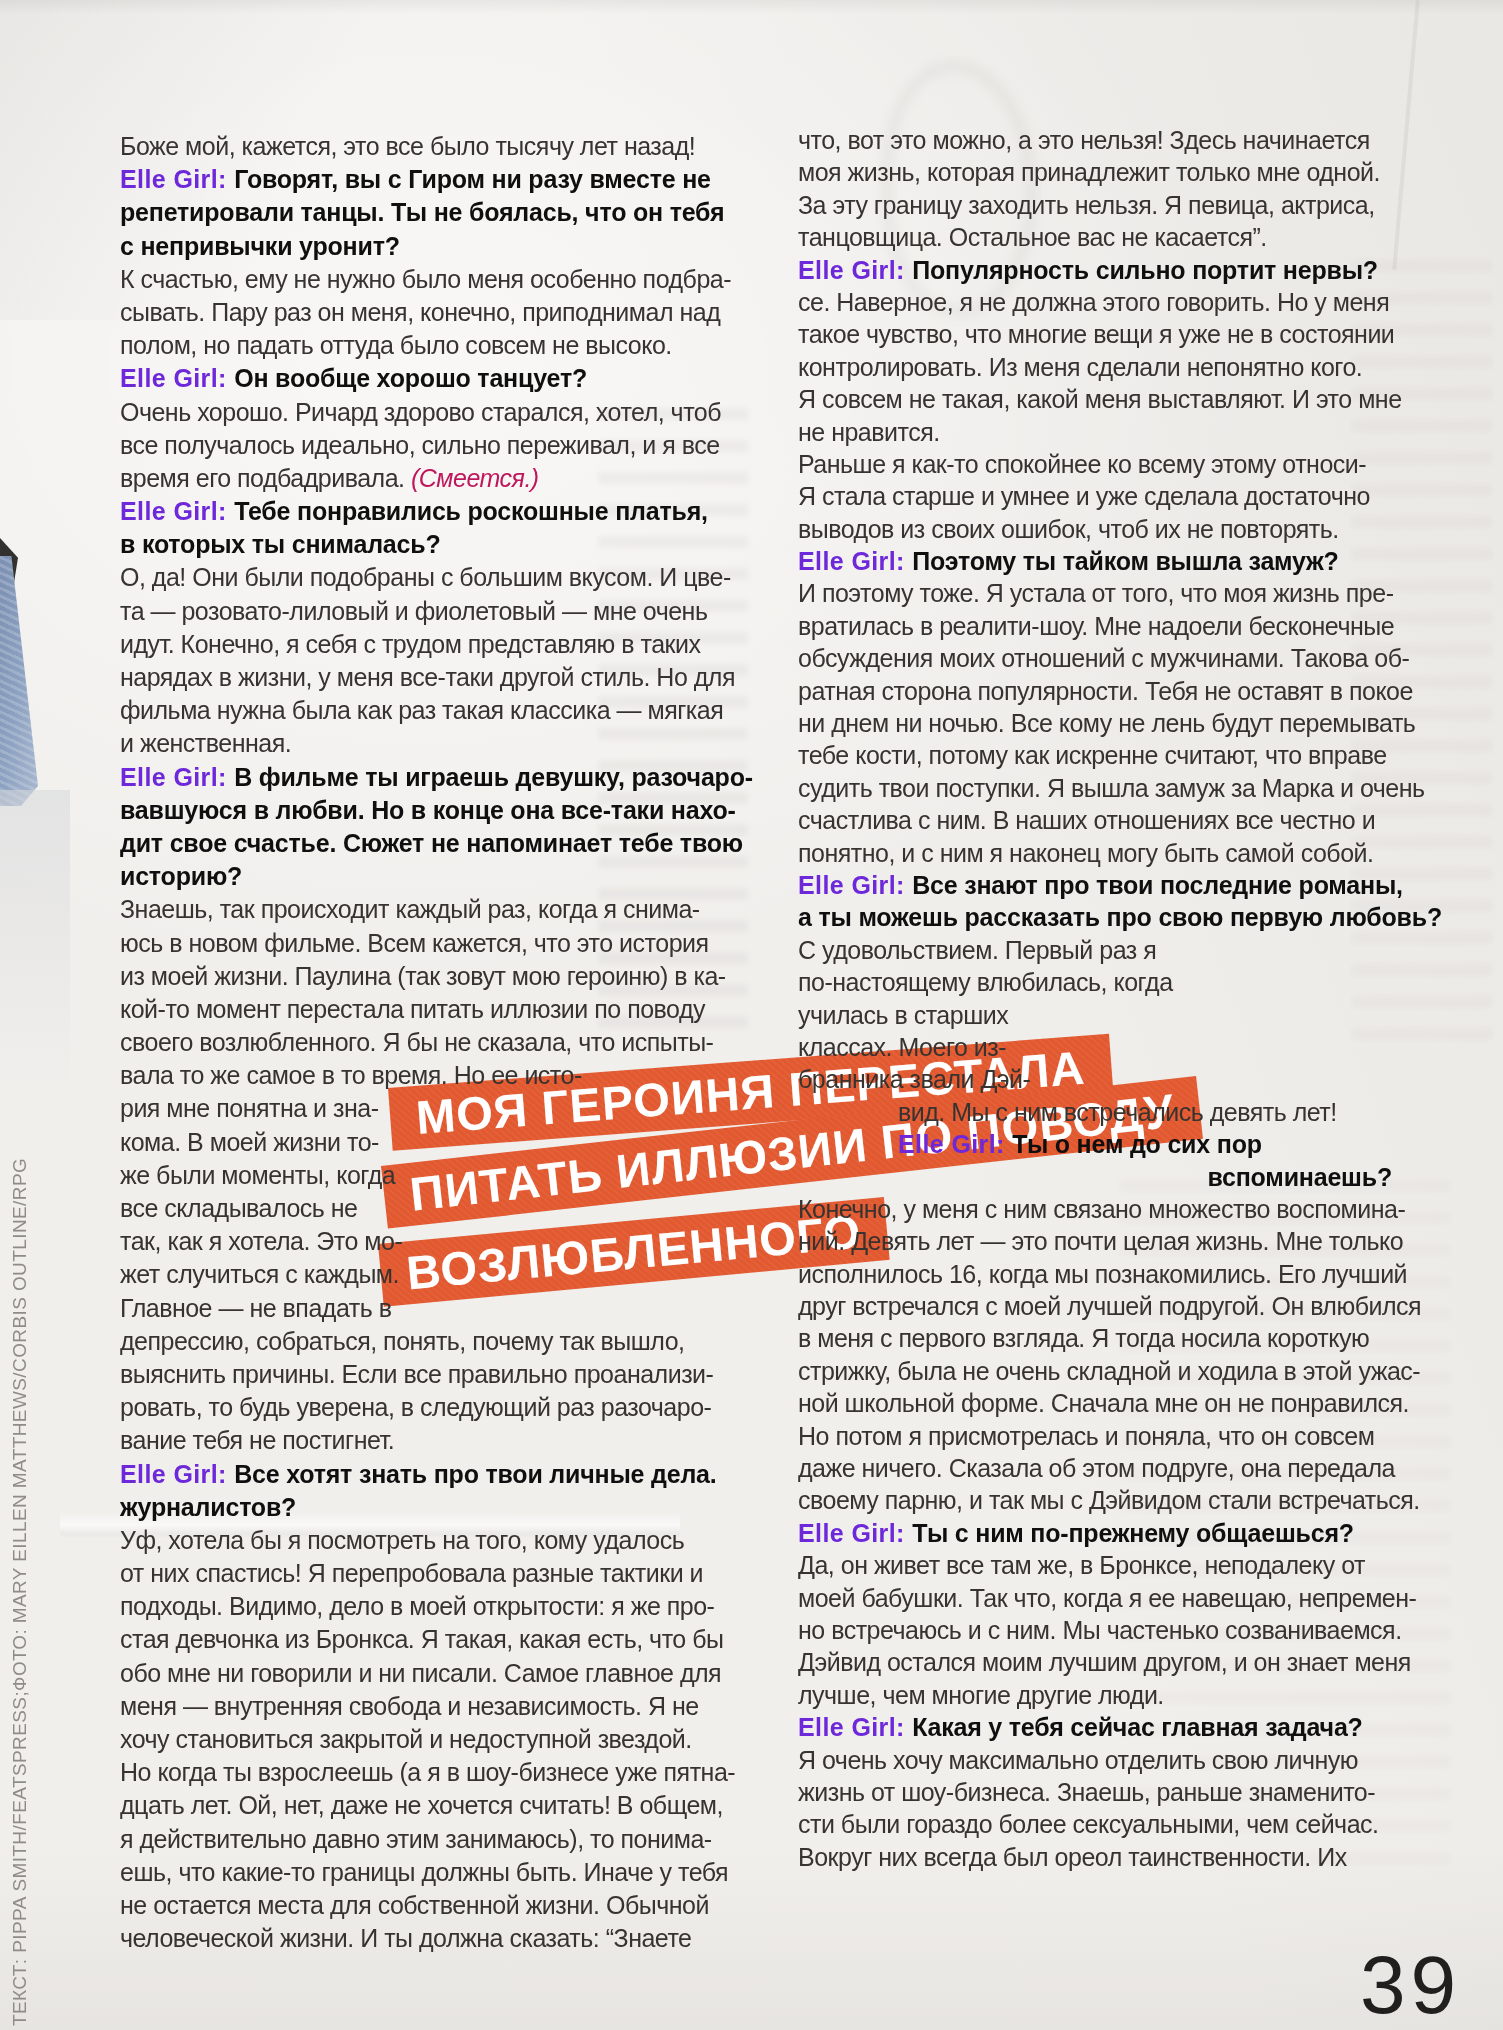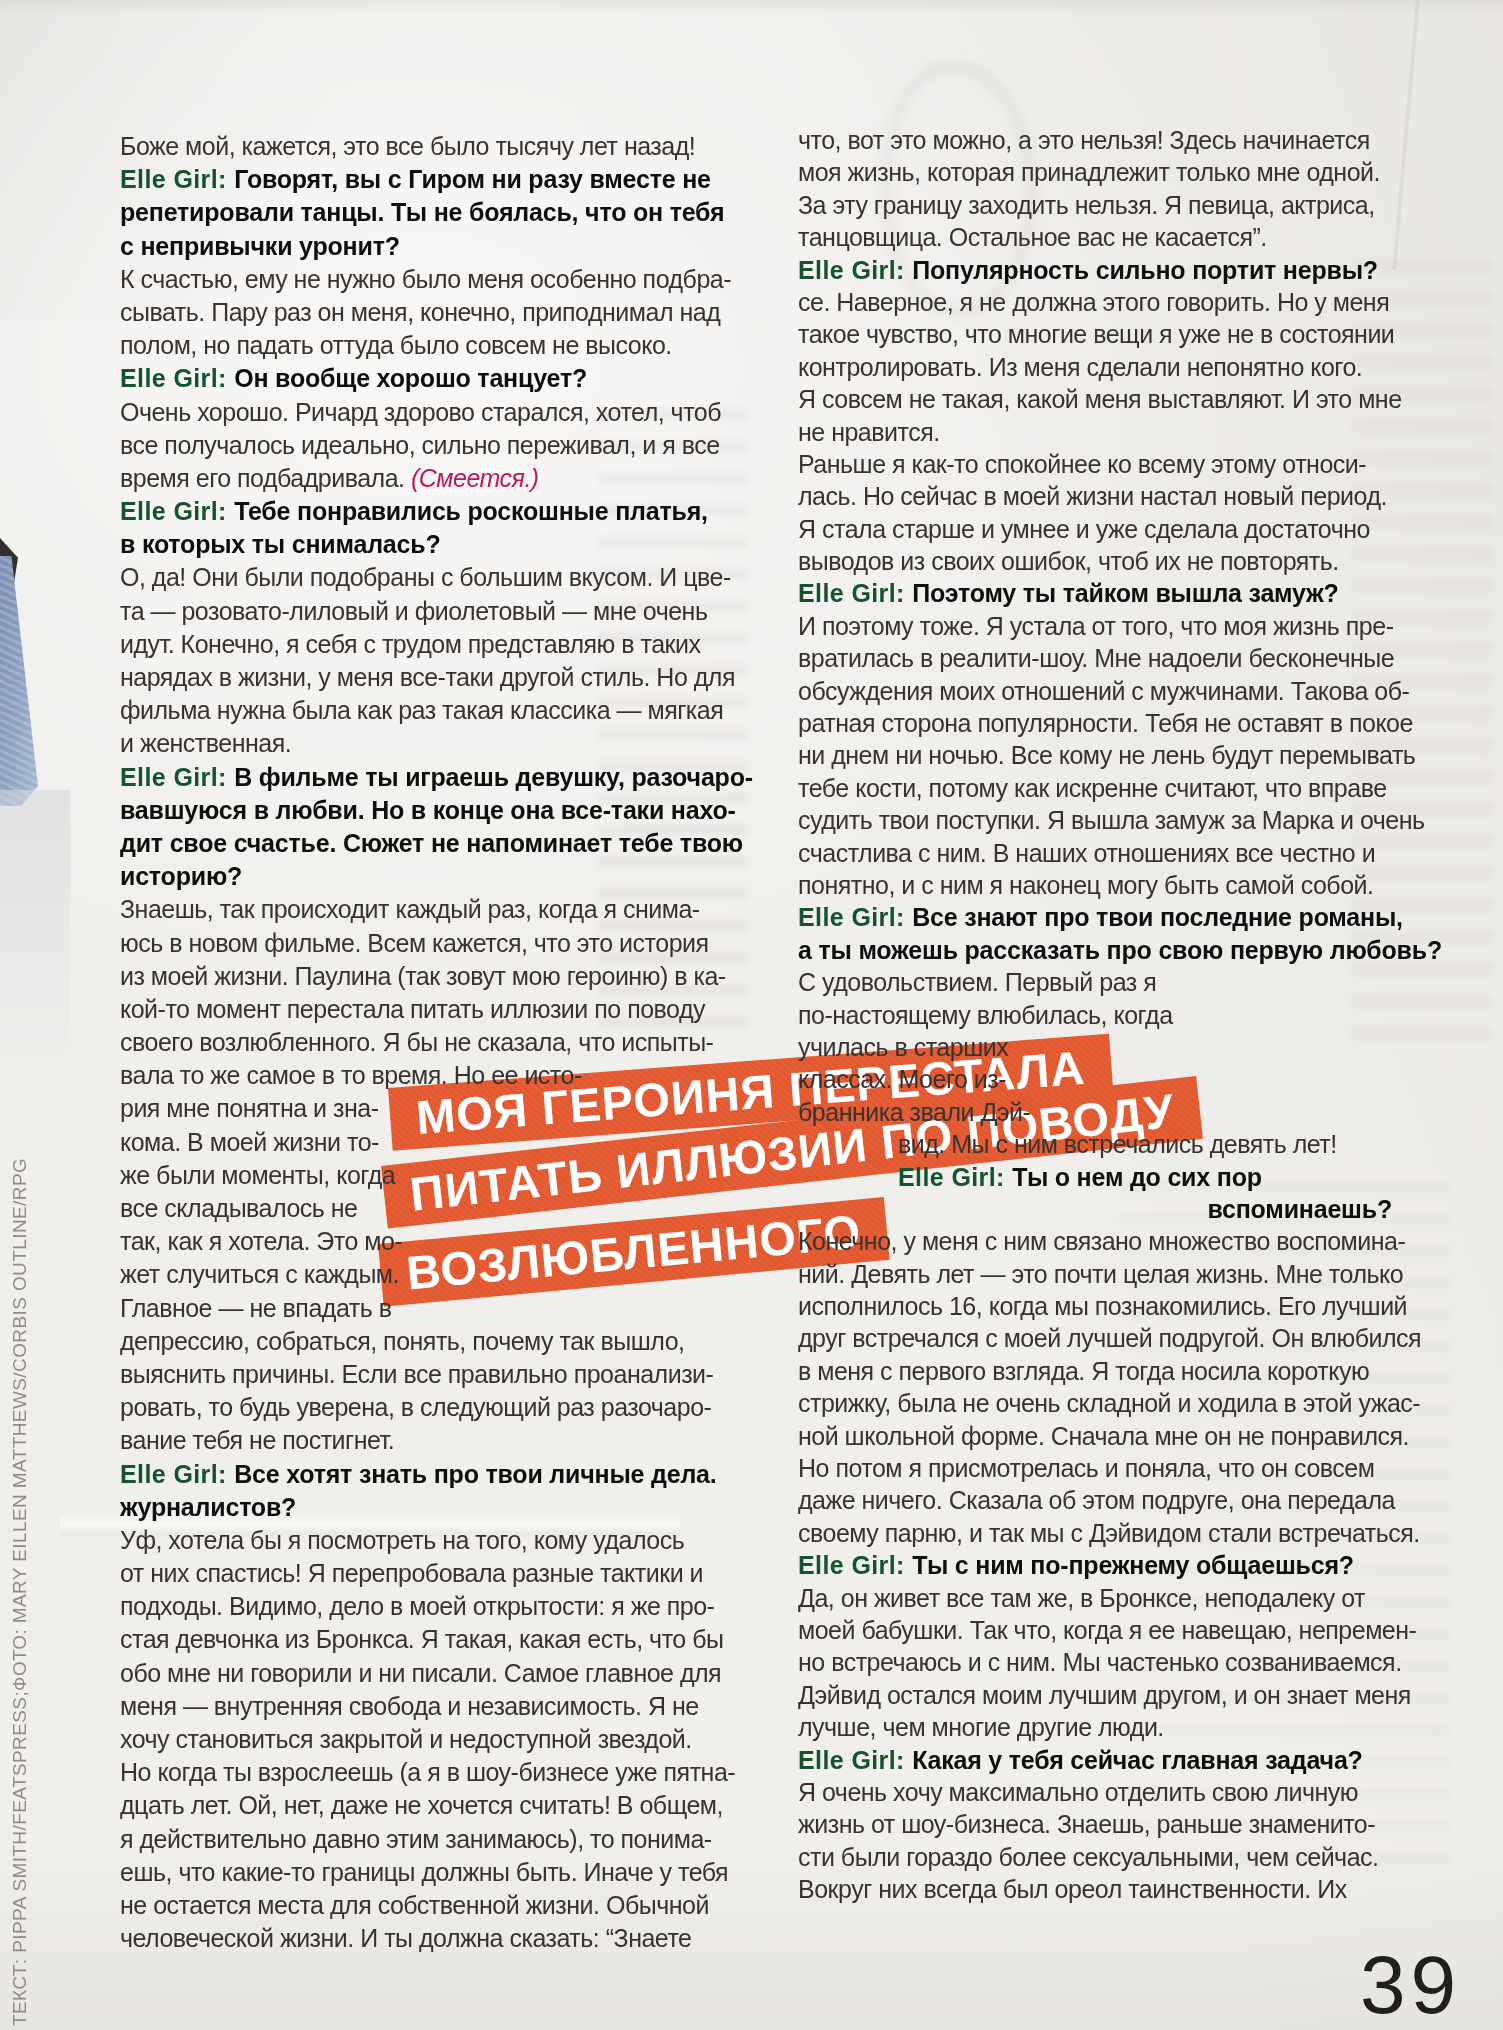--- a/index.html
+++ b/index.html
@@ -43,21 +43,21 @@
   .col{position:absolute;z-index:2;font-size:25px;letter-spacing:-0.5px;color:#363330;margin-left:45px;}
   #col-left{left:75px;top:130px;width:600px;}
   #col-right{left:753px;top:124px;width:594px;}
   .line{white-space:nowrap;}
   #col-left .line{height:33.2px;line-height:33.2px;}
   #col-right .line{height:32.4px;line-height:32.4px;}
   .line.ra{}
   .n{color:#363330;}
   .i{color:#be185d;font-style:italic;}
   .q{font-weight:700;color:#0f0f0f;letter-spacing:-0.2px;}
-  .lab{font-weight:800;color:#14532d;letter-spacing:.4px;}
+  .lab{font-weight:800;color:#6d28d9;letter-spacing:.4px;}
 
   
   .strip{position:absolute;z-index:1;transform-origin:0 0;
     background:
       repeating-linear-gradient(45deg, rgba(255,255,255,.05) 0 2px, rgba(0,0,0,0) 2px 5px),
       #e2582f;
     color:#ffffff;font-weight:800;font-size:47px;line-height:1;
     letter-spacing:1px;padding:8px 26px;white-space:nowrap;
     text-shadow:0 0 1px rgba(255,255,255,.25);}
   .s1{left:388px;top:1088px;transform:rotate(-4.3deg);}
@@ -148,21 +148,20 @@
     <div class="line"><span class="n">моя жизнь, которая принадлежит только мне одной.</span></div>
     <div class="line"><span class="n">За эту границу заходить нельзя. Я певица, актриса,</span></div>
     <div class="line"><span class="n">танцовщица. Остальное вас не касается”.</span></div>
     <div class="line"><span class="lab">Elle Girl: </span><span class="q">Популярность сильно портит нервы?</span></div>
     <div class="line"><span class="n">се. Наверное, я не должна этого говорить. Но у меня</span></div>
     <div class="line"><span class="n">такое чувство, что многие вещи я уже не в состоянии</span></div>
     <div class="line"><span class="n">контролировать. Из меня сделали непонятно кого.</span></div>
     <div class="line"><span class="n">Я совсем не такая, какой меня выставляют. И это мне</span></div>
     <div class="line"><span class="n">не нравится.</span></div>
     <div class="line"><span class="n">Раньше я как-то спокойнее ко всему этому относи-</span></div>
-    <div class="line"><span class="n">лась. Но сейчас в моей жизни настал новый период.</span></div>
     <div class="line"><span class="n">Я стала старше и умнее и уже сделала достаточно</span></div>
     <div class="line"><span class="n">выводов из своих ошибок, чтоб их не повторять.</span></div>
     <div class="line"><span class="lab">Elle Girl: </span><span class="q">Поэтому ты тайком вышла замуж?</span></div>
     <div class="line"><span class="n">И поэтому тоже. Я устала от того, что моя жизнь пре-</span></div>
     <div class="line"><span class="n">вратилась в реалити-шоу. Мне надоели бесконечные</span></div>
     <div class="line"><span class="n">обсуждения моих отношений с мужчинами. Такова об-</span></div>
     <div class="line"><span class="n">ратная сторона популярности. Тебя не оставят в покое</span></div>
     <div class="line"><span class="n">ни днем ни ночью. Все кому не лень будут перемывать</span></div>
     <div class="line"><span class="n">тебе кости, потому как искренне считают, что вправе</span></div>
     <div class="line"><span class="n">судить твои поступки. Я вышла замуж за Марка и очень</span></div>

